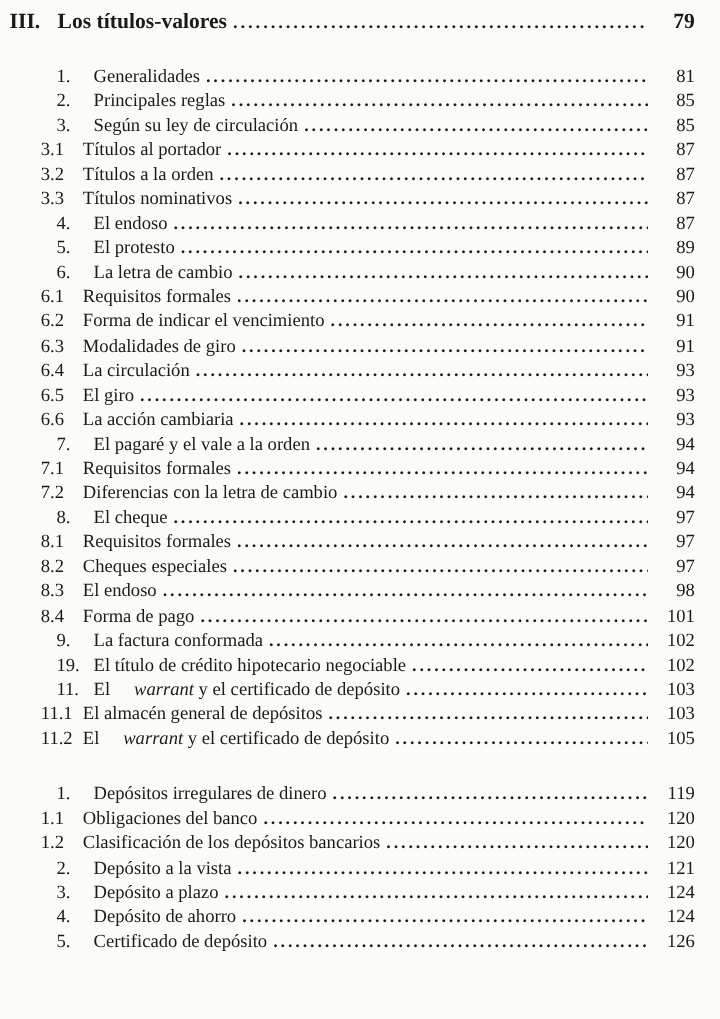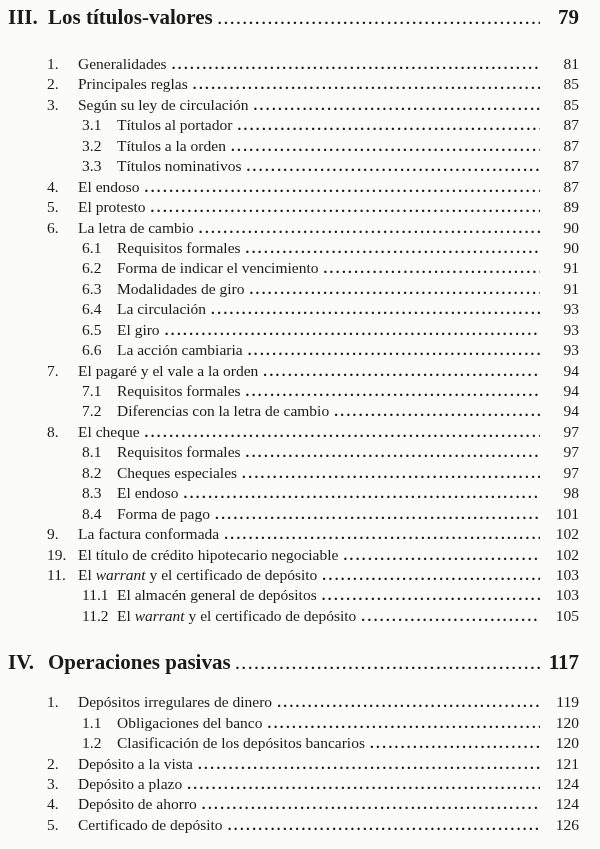--- a/index.html
+++ b/index.html
@@ -17,33 +17,33 @@
     align-items: baseline;
     height: 20.45px;
     line-height: 20.45px;
     font-size: 15.5px;
     white-space: nowrap;
   }
   .row.heading {
     height: 21px;
     line-height: 21px;
     font-weight: bold;
-    font-size: 21px;
+    font-size: 18px;
   }
 
   .num { flex: 0 0 auto; }
   .heading { padding-left: 8px; }
   .heading .num { width: 40px; }
   .l1 { padding-left: 47px; }
   .l1 .num { width: 31px; }
-  .l2 { padding-left: 82px; }
+  .l2 { padding-left: 34px; }
   .l2 .num { width: 35px; }
 
   .label { flex: 0 0 auto; font-family: Liberation Serif, serif; }
-  .label i { font-style: italic; }
+  .label i { font-style: italic; margin-left: 16px; }
 
   .dots {
     flex: 1 1 auto;
     overflow: hidden;
     white-space: nowrap;
     margin: 0 3px 0 5px;
   }
   .dots::after {
     content: "......................................................................................................................................................................";
     letter-spacing: 2.4px;
@@ -238,26 +238,20 @@
         </div>
         <div class="row l2">
           <span class="num">11.2</span>
           <span class="label">El <i>warrant</i> y el certificado de depósito</span>
           <span class="dots"></span>
           <span class="pg">105</span>
         </div>
       </div>
     </div>
     <div class="section">
-      <div class="row heading">
-        <span class="num">IV.</span>
-        <span class="label">Operaciones pasivas</span>
-        <span class="dots"></span>
-        <span class="pg">117</span>
-      </div>
       <div class="entries">
         <div class="row l1">
           <span class="num">1.</span>
           <span class="label">Depósitos irregulares de dinero</span>
           <span class="dots"></span>
           <span class="pg">119</span>
         </div>
         <div class="row l2">
           <span class="num">1.1</span>
           <span class="label">Obligaciones del banco</span>

